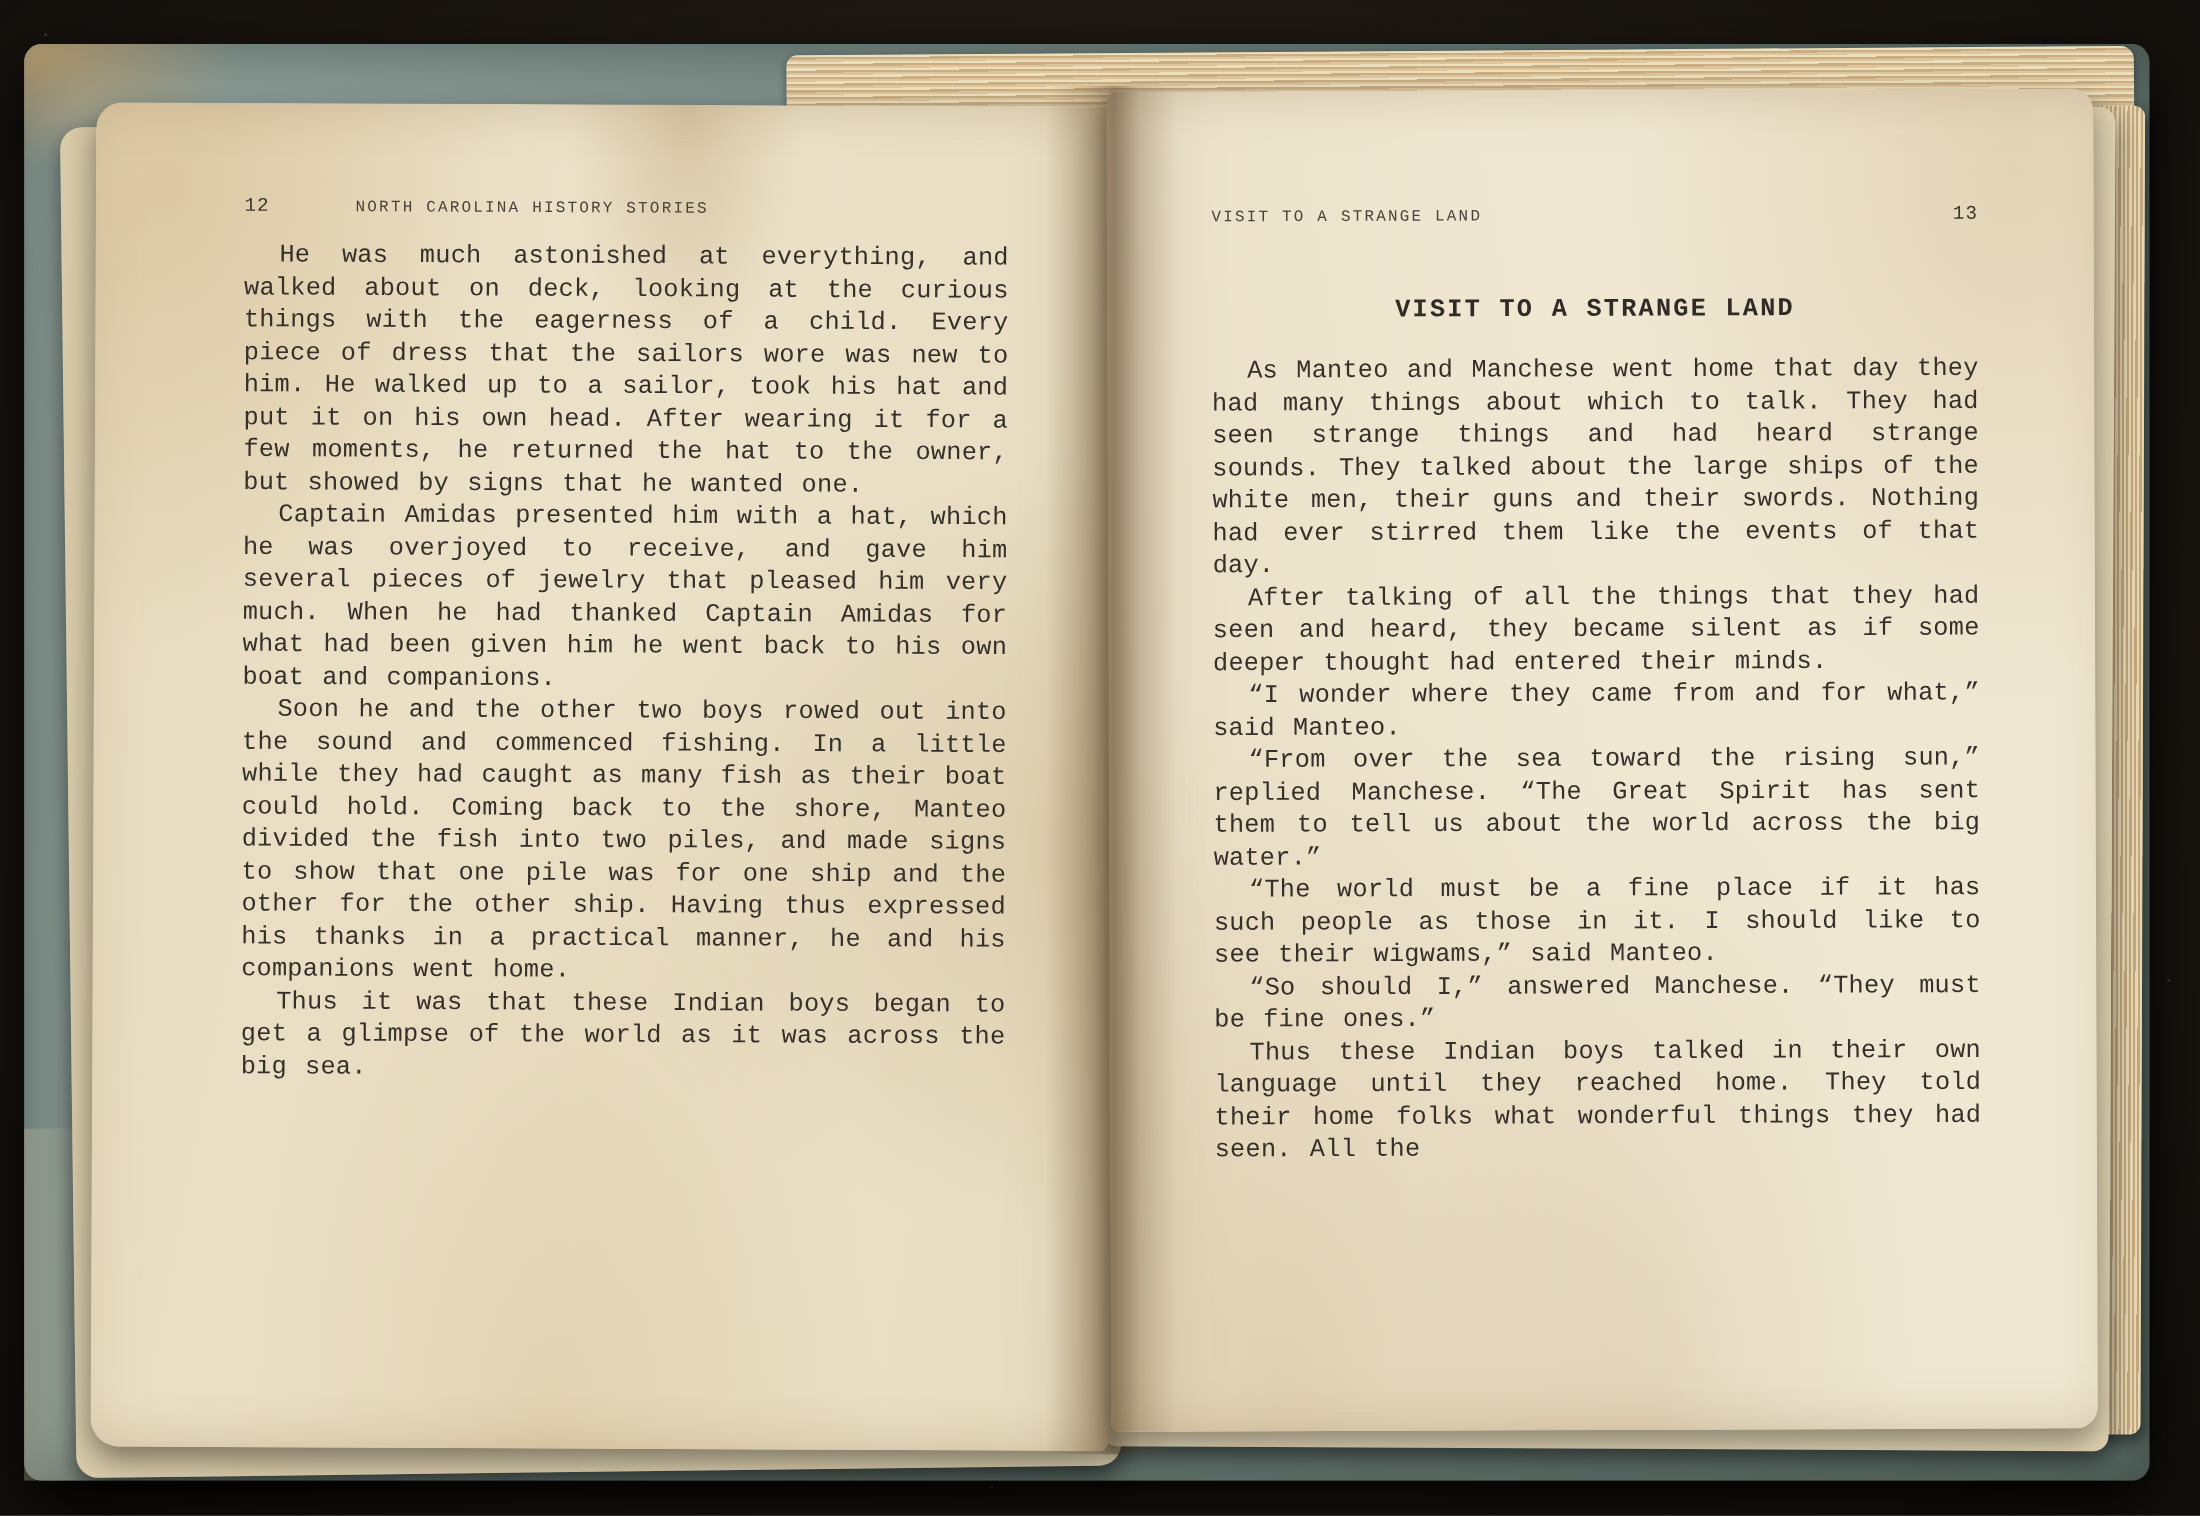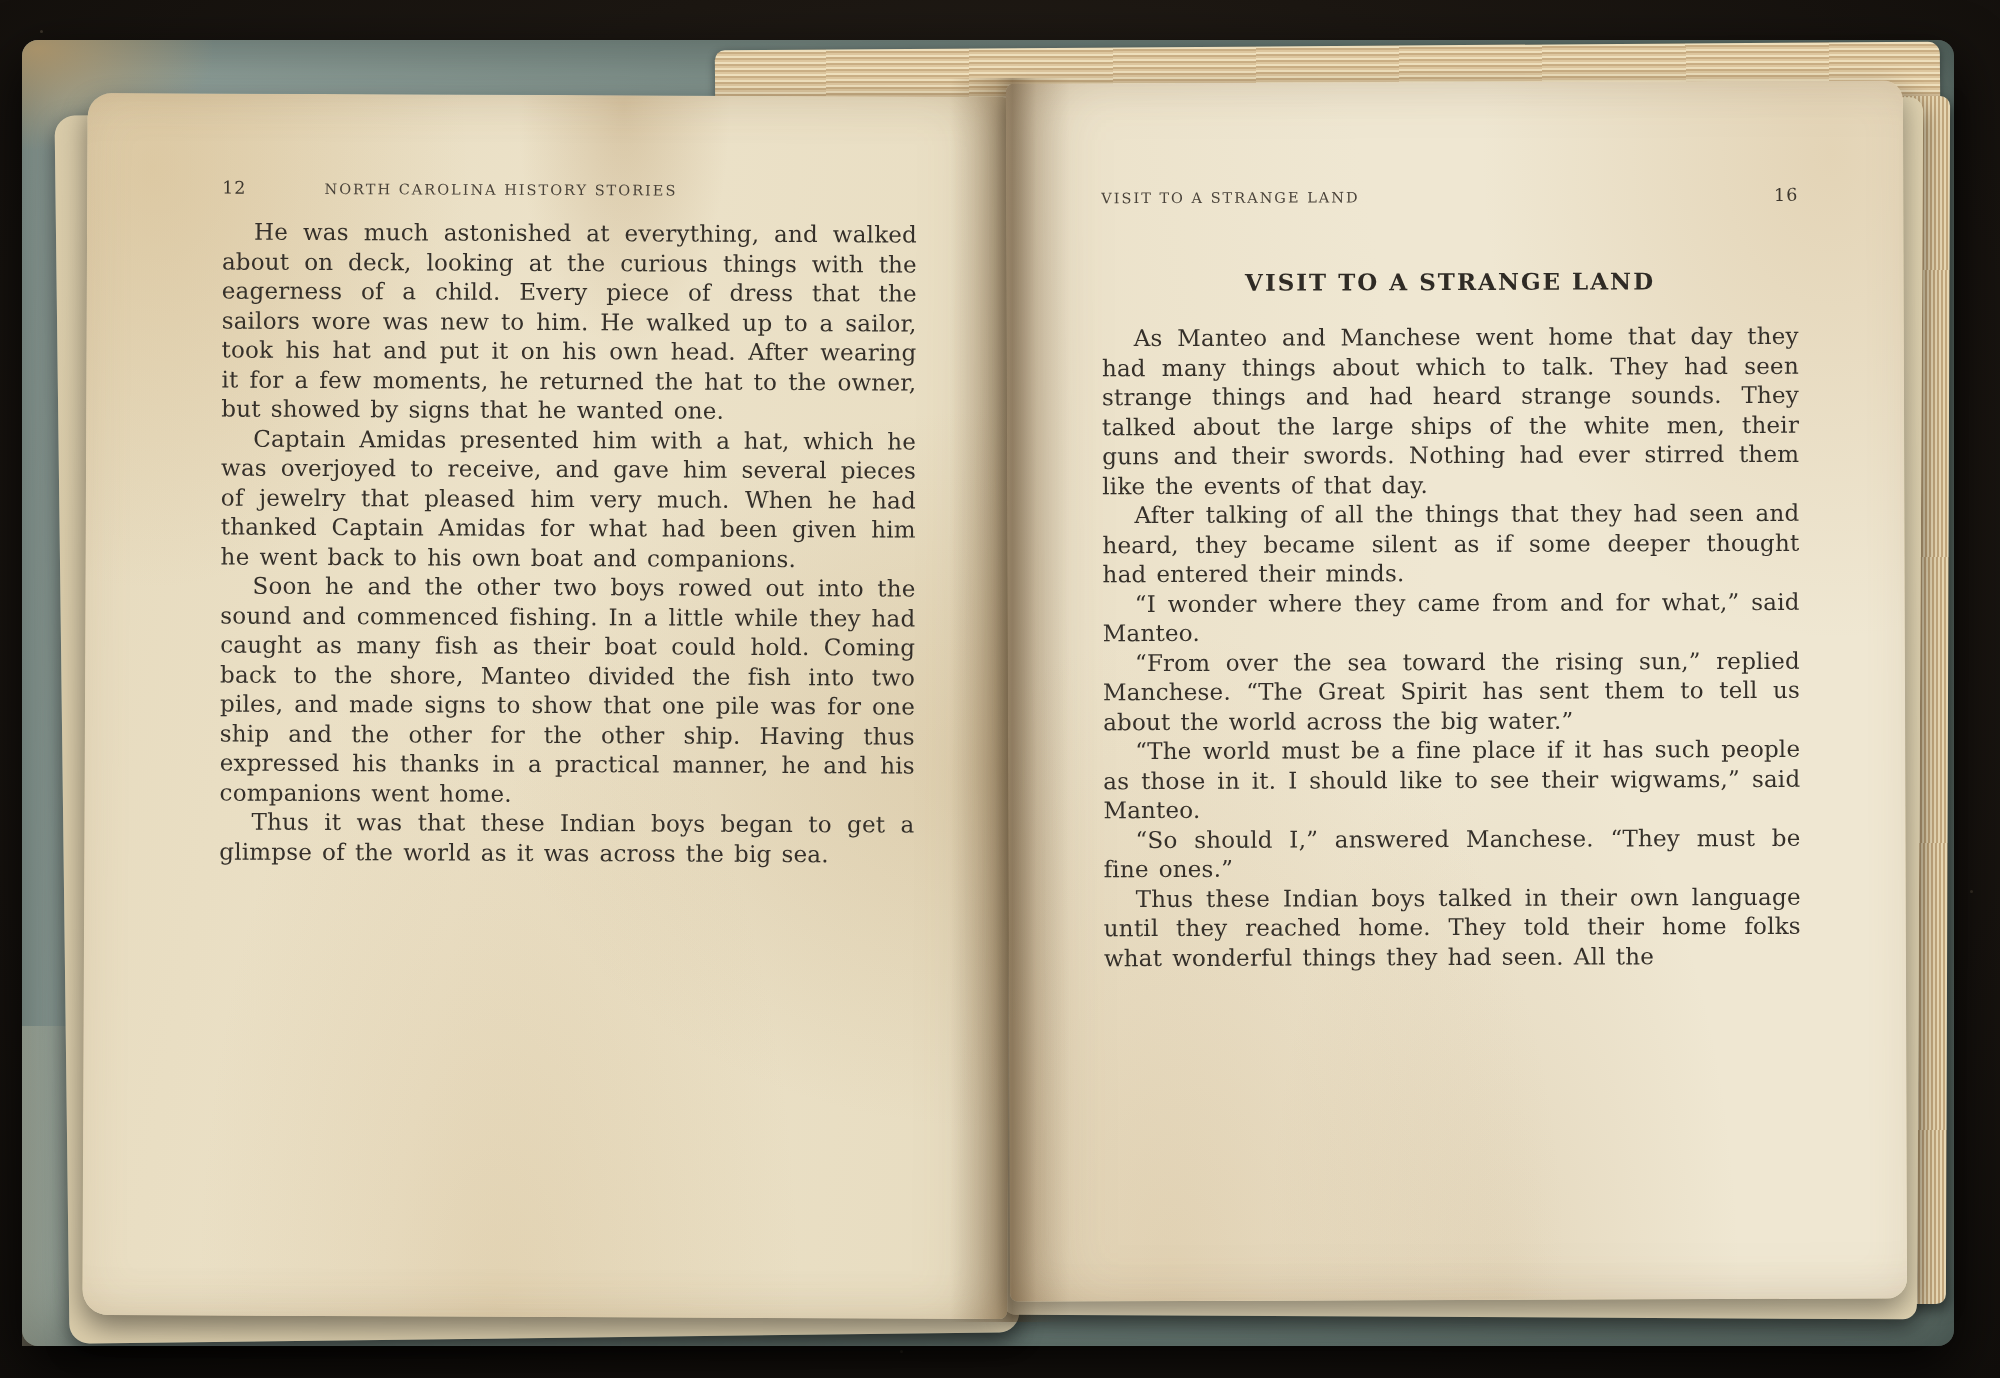--- a/index.html
+++ b/index.html
@@ -5,21 +5,21 @@
   * { margin: 0; padding: 0; box-sizing: border-box; }
   html, body { width: 2000px; height: 1378px; }
   body {
     position: relative;
     overflow: hidden;
     background:
       radial-gradient(ellipse at 50% 42%, #2b251e 0%, #1c1712 55%, #110e0b 100%);
     font-family: "DejaVu Serif", serif;
   }
 
-  .scene { position: absolute; inset: 0; }
+  .scene { position: absolute; inset: 0; font-family: Liberation Mono, monospace; }
 
   
   .dust {
     position: absolute; left: 40px; top: 30px; width: 3px; height: 3px;
     border-radius: 50%; background: #5c5244; opacity: .55;
     box-shadow:
       260px 1210px 0 1px #544a3d, 1680px 60px 0 #4f463a, 1880px 420px 0 1px #57493a,
       120px 640px 0 #4a4136, 1840px 1240px 0 1px #5a4f41, 860px 1320px 0 #514739,
       1390px 130px 0 1px #8a7b64, 30px 1040px 0 #493f34, 1930px 860px 0 #554a3c;
   }
@@ -164,21 +164,21 @@
         <p>Soon he and the other two boys rowed out into the sound and commenced fishing. In a little while they had caught as many fish as their boat could hold. Coming back to the shore, Manteo divided the fish into two piles, and made signs to show that one pile was for one ship and the other for the other ship. Having thus expressed his thanks in a practical manner, he and his companions went home.</p>
         <p>Thus it was that these Indian boys began to get a glimpse of the world as it was across the big sea.</p>
       </div>
     </div>
   </div>
 
   <div class="page right-page">
     <div class="page-inner">
       <div class="page-header">
         <span class="running-head">VISIT TO A STRANGE LAND</span>
-        <span class="page-num">16</span>
+        <span class="page-num">13</span>
       </div>
       <h2 class="chapter-title">VISIT TO A STRANGE LAND</h2>
       <div class="body-text">
         <p>As Manteo and Manchese went home that day they had many things about which to talk. They had seen strange things and had heard strange sounds. They talked about the large ships of the white men, their guns and their swords. Nothing had ever stirred them like the events of that day.</p>
         <p>After talking of all the things that they had seen and heard, they became silent as if some deeper thought had entered their minds.</p>
         <p>“I wonder where they came from and for what,” said Manteo.</p>
         <p>“From over the sea toward the rising sun,” replied Manchese. “The Great Spirit has sent them to tell us about the world across the big water.”</p>
         <p>“The world must be a fine place if it has such people as those in it. I should like to see their wigwams,” said Manteo.</p>
         <p>“So should I,” answered Manchese. “They must be fine ones.”</p>
         <p>Thus these Indian boys talked in their own language until they reached home. They told their home folks what wonderful things they had seen. All the</p>

